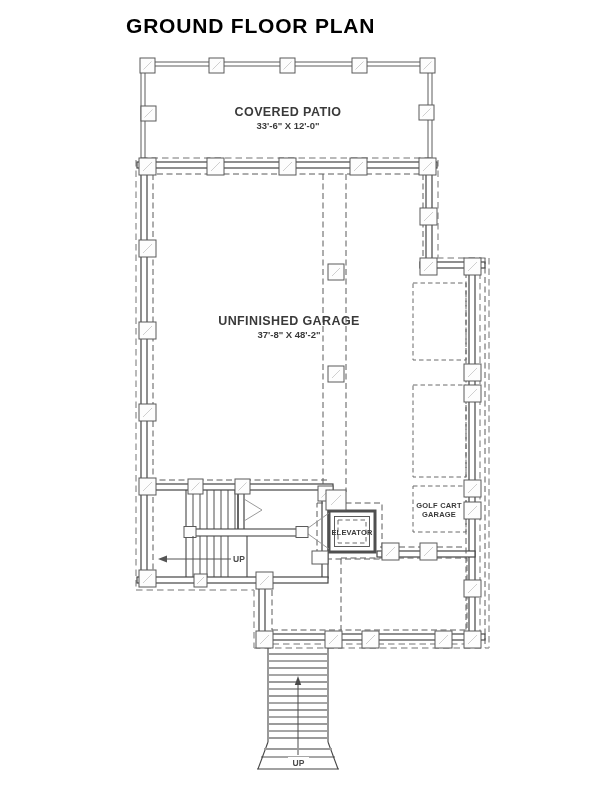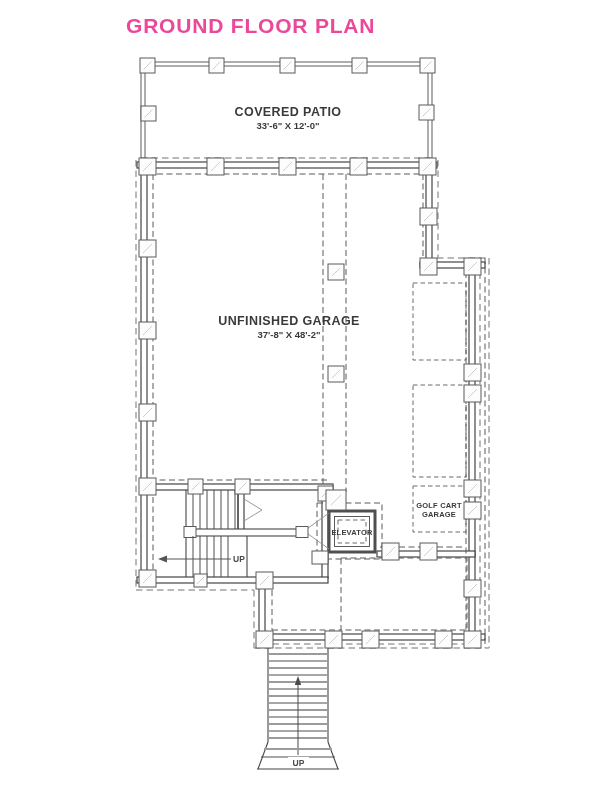--- a/index.html
+++ b/index.html
@@ -3,21 +3,21 @@
 <meta charset="utf-8">
 <style>
   html,body { margin:0; padding:0; background:#ffffff; }
   .sheet {
     position:relative; width:612px; height:792px; background:#ffffff;
     font-family:"Liberation Sans", sans-serif; overflow:hidden;
   }
   .plan-title {
     position:absolute; left:126px; top:14px; margin:0;
     font-size:21px; font-weight:bold; letter-spacing:0.8px;
-    color:#ec4899; white-space:nowrap;
+    color:#000000; white-space:nowrap;
   }
   svg { position:absolute; left:0; top:0; }
   .wall  { fill:#ffffff; stroke:#454545; stroke-width:1.2; }
   .ln    { stroke:#454545; stroke-width:1.1; fill:none; }
   .thin  { stroke:#4a4a4a; stroke-width:0.9; fill:none; }
   .gray  { stroke:#8f8f8f; }
   .dash  { stroke:#5a5a5a; stroke-width:1; stroke-dasharray:6 3.5; fill:none; }
   .dashs { stroke:#6a6a6a; stroke-width:1; stroke-dasharray:4.5 3; fill:none; }
   .dashg { stroke:#a3a3a3; stroke-width:1.5; stroke-dasharray:6.5 4; fill:none; }
   .post  { fill:#fdfdfd; stroke:#5a5a5a; stroke-width:1; }

